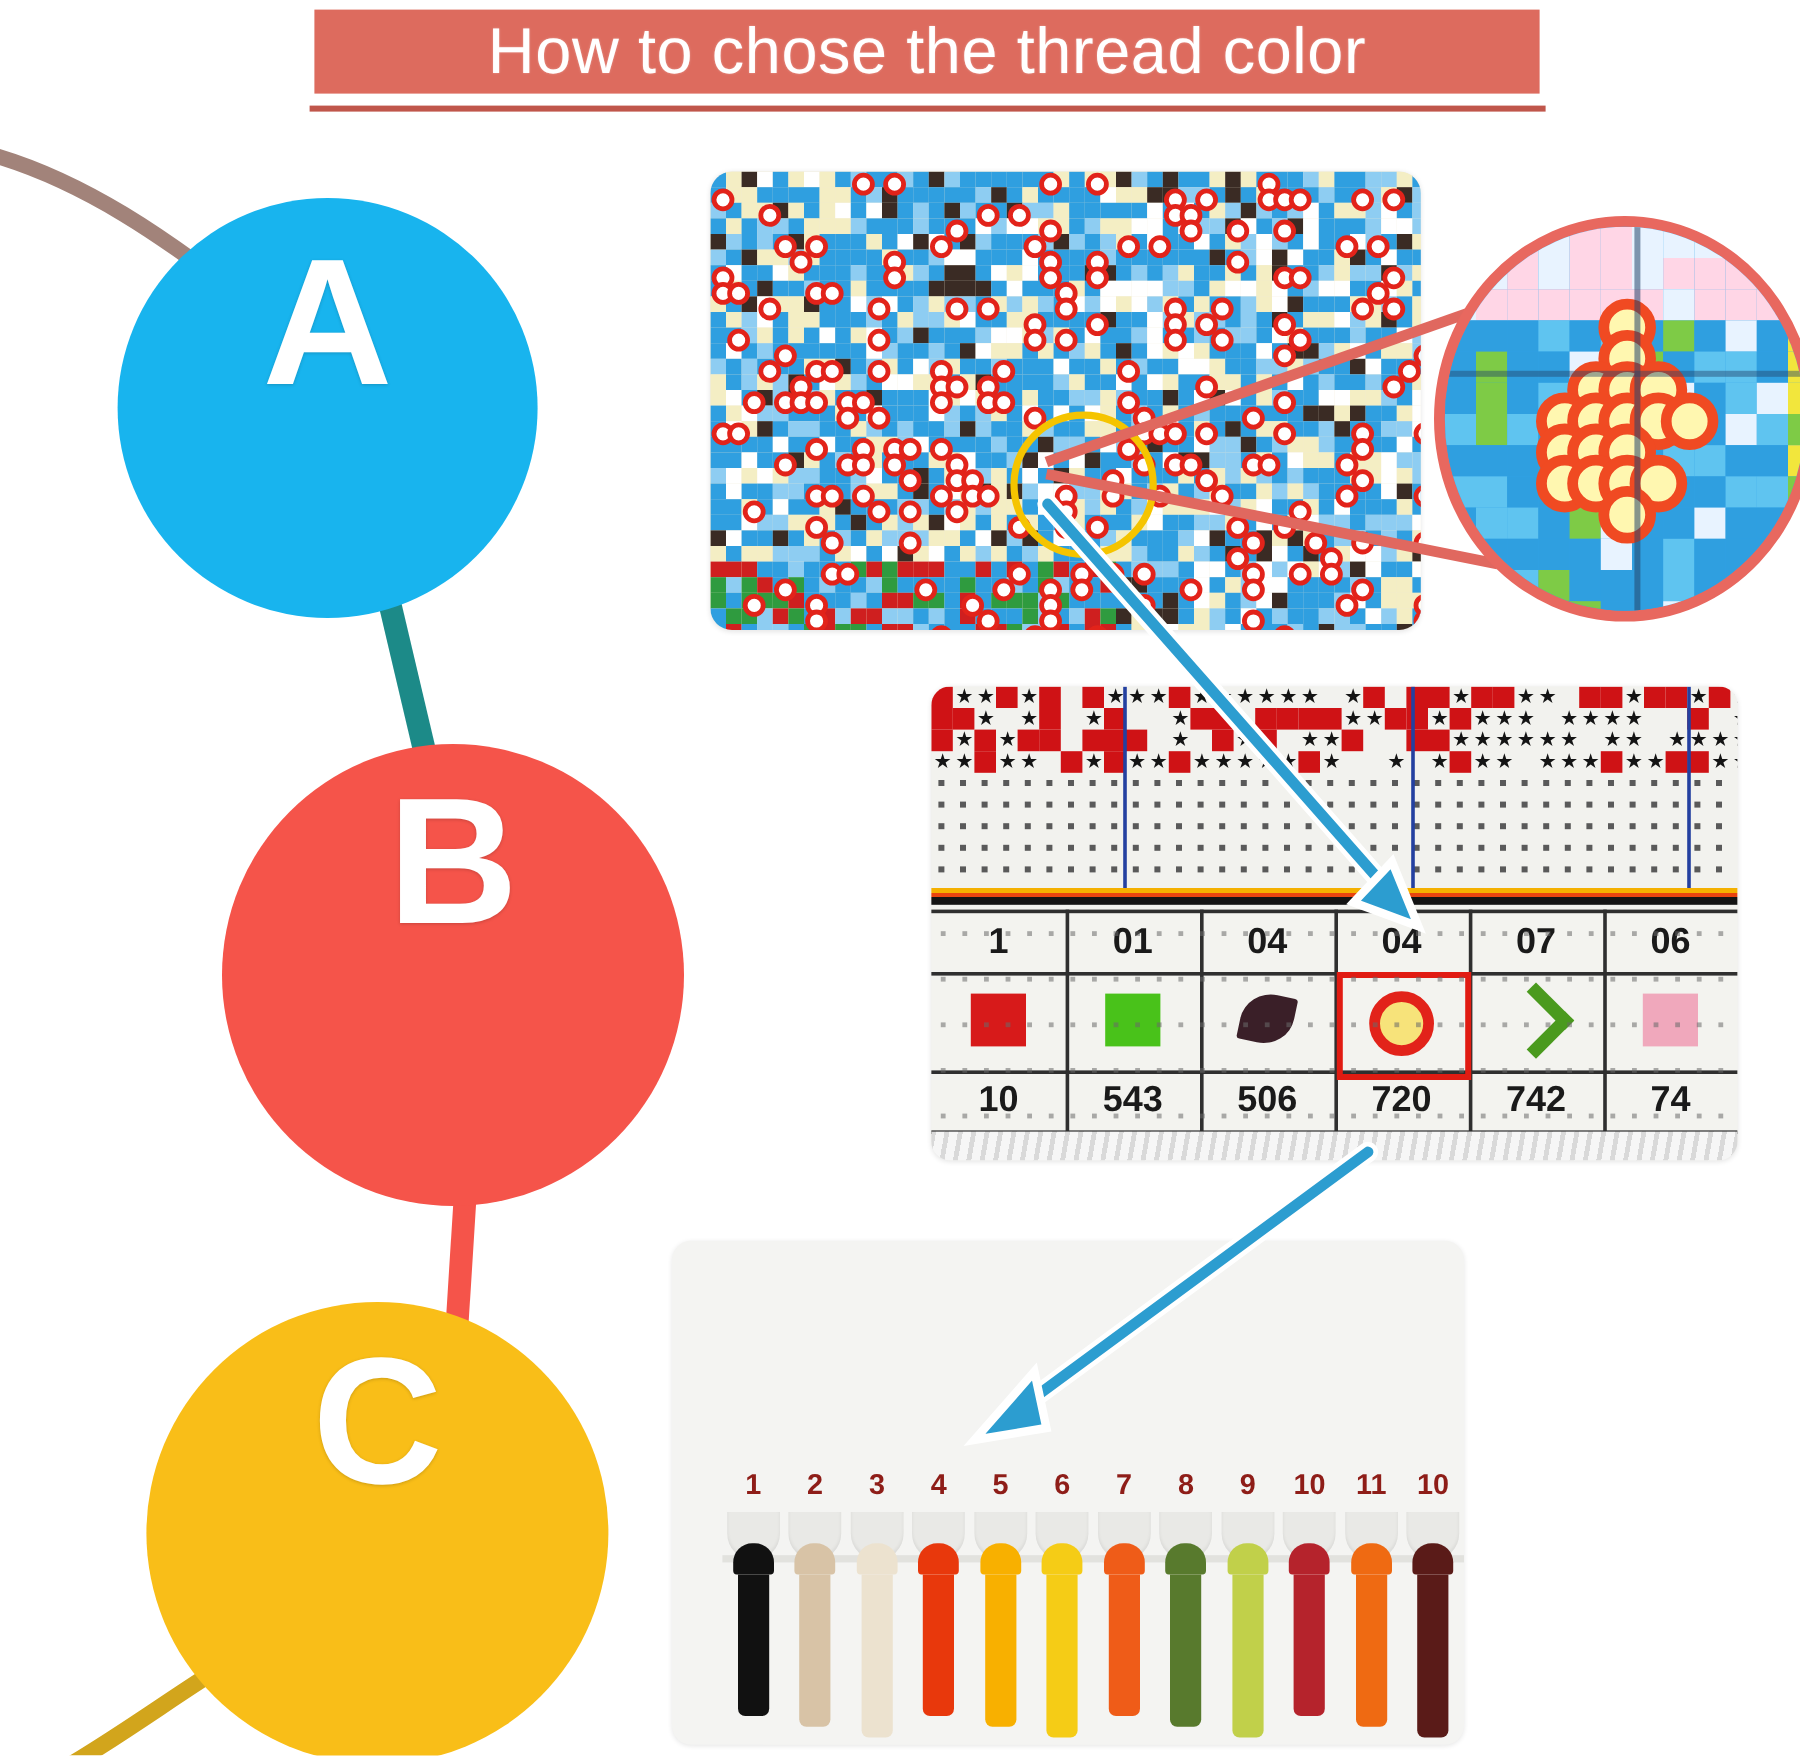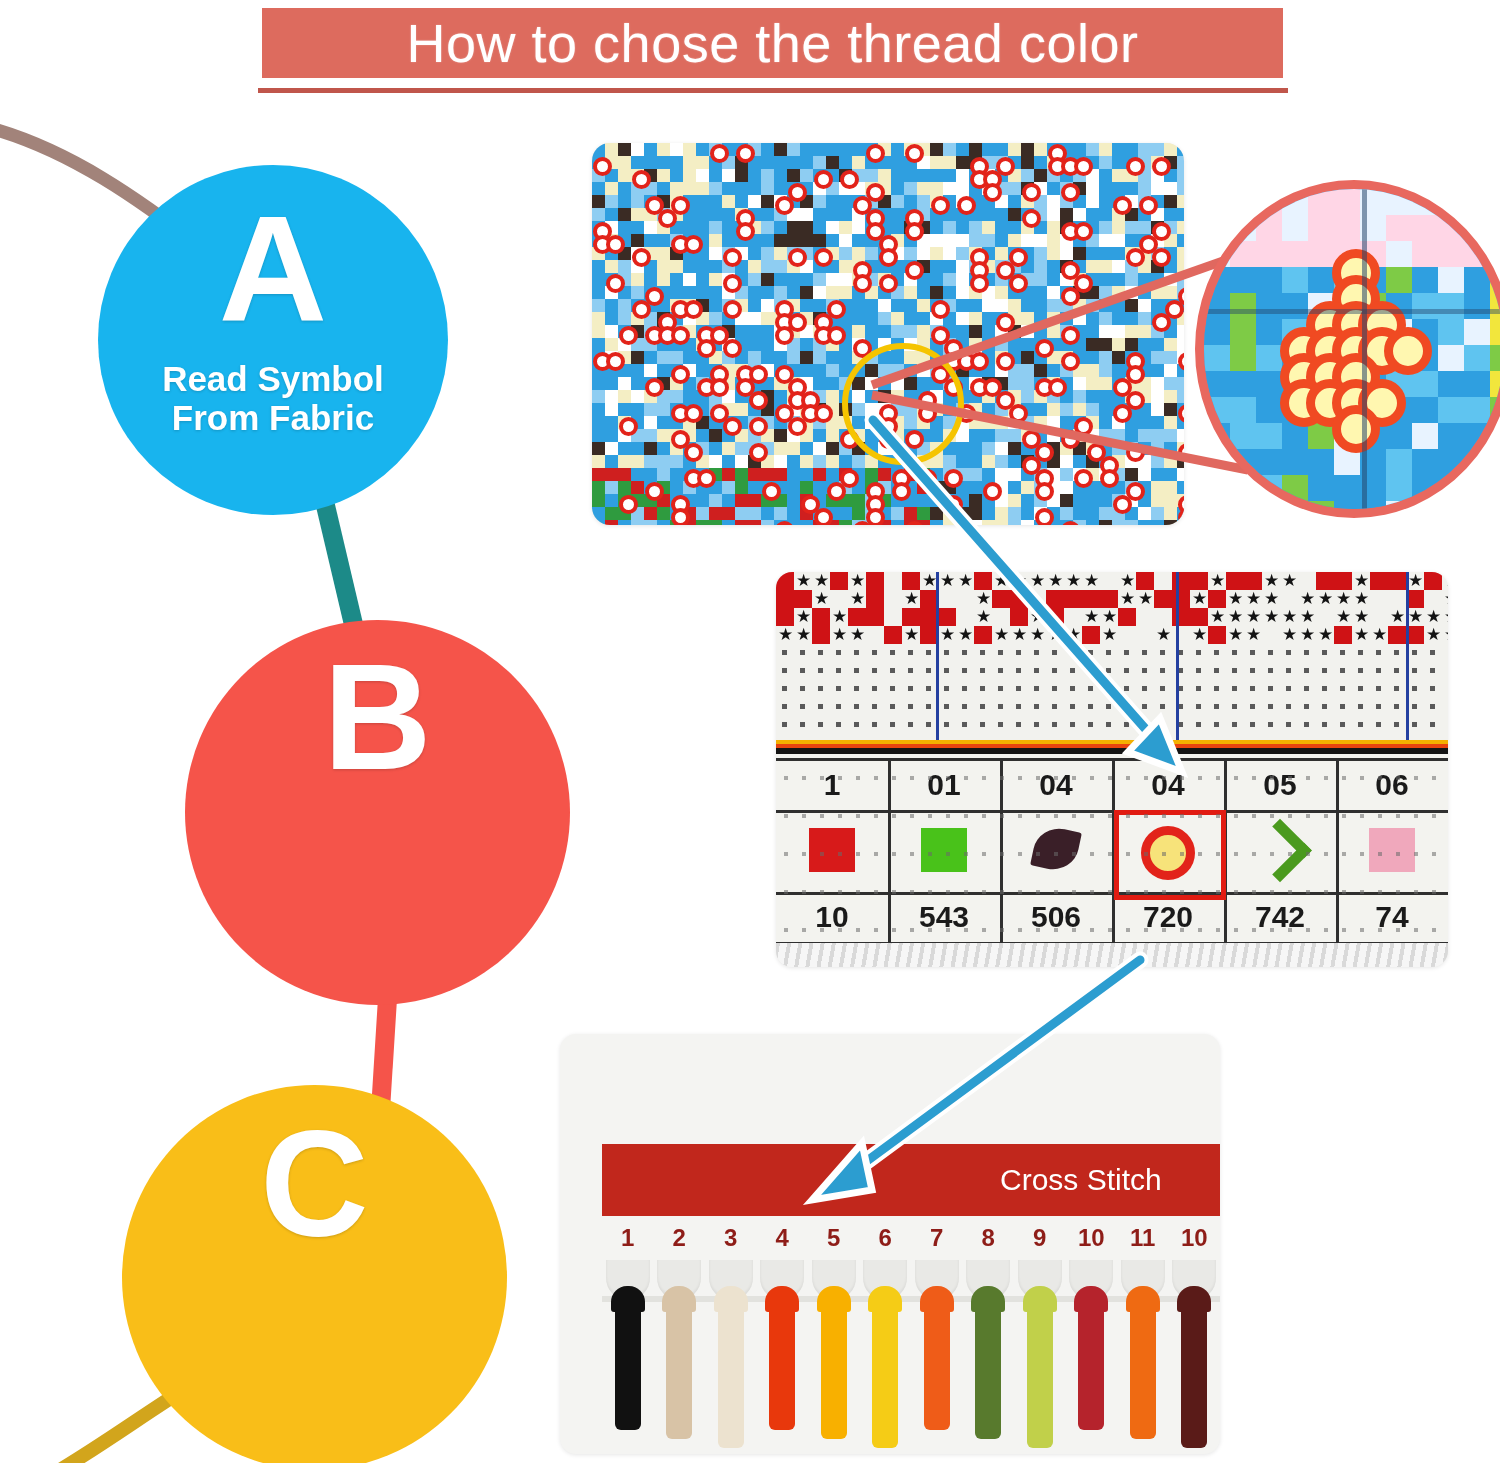--- a/index.html
+++ b/index.html
@@ -108,22 +108,20 @@
 
 <svg class="connector" style="left:0;top:0;width:1500px;height:1463px;">
   <path fill="none" stroke="#a2837a" stroke-width="13" d="M -10,128 C 70,150 140,200 205,250"></path>
   <path fill="none" stroke="#1c8a88" stroke-width="19" d="M 323,495 L 360,652"></path>
   <path fill="none" stroke="#f5544a" stroke-width="19" d="M 389,975 L 380,1118"></path>
   <path fill="none" stroke="#d2a51c" stroke-width="14" d="M 196,1382 C 150,1410 110,1440 60,1470"></path>
 </svg>
 
 <div class="step-circle" id="circle-a">
   <div class="step-letter">A</div>
-  <div class="step-label">Read Symbol
-From Fabric</div>
 </div>
 
 <div class="step-circle" id="circle-b">
   <div class="step-letter">B</div>
 </div>
 
 <div class="step-circle" id="circle-c">
   <div class="step-letter">C</div>
 </div>
 
@@ -2233,21 +2231,21 @@
       <div class="chcol" style="left:224px;width:112px;"></div>
       <div class="ch-num" style="left:224px;width:112px;top:10px;">04</div>
       <div class="ch-code" style="left:224px;width:112px;top:142px;">506</div>
       <div class="ch-sym" style="left:280px;top:70px;width:44px;height:42px;background:#3a1f28;border-radius:60% 6% 60% 6%;transform:translateX(-50%) rotate(12deg);"></div>
       <div class="chcol" style="left:336px;width:112px;"></div>
       <div class="ch-num" style="left:336px;width:112px;top:10px;">04</div>
       <div class="ch-code" style="left:336px;width:112px;top:142px;">720</div>
       <div class="ch-sym" style="left:392px;top:68px;width:36px;height:36px;border-radius:50%;border:9px solid #e2231a;background:#f7e37a;"></div>
       <div id="ch-select-box" style="left:338px;top:52px;width:102px;height:80px;border-color:#e11b12;"></div>
       <div class="chcol" style="left:448px;width:112px;"></div>
-      <div class="ch-num" style="left:448px;width:112px;top:10px;">05</div>
+      <div class="ch-num" style="left:448px;width:112px;top:10px;">07</div>
       <div class="ch-code" style="left:448px;width:112px;top:142px;">742</div>
       <div class="ch-sym" style="left:504px;top:70px;width:34px;height:34px;border-right:11px solid #4a9a1e;border-bottom:11px solid #4a9a1e;transform:translateX(-50%) rotate(-45deg);"></div>
       <div class="chcol" style="left:560px;width:112px;"></div>
       <div class="ch-num" style="left:560px;width:112px;top:10px;">06</div>
       <div class="ch-code" style="left:560px;width:112px;top:142px;">74</div>
       <div class="ch-sym" style="left:616px;top:70px;width:46px;height:44px;background:#f0a8bc;"></div>
       <div class="starcell" style="position:absolute;left:8px;top:18px;width:4px;height:4px;background:#6a6a6a;opacity:.55;"></div>
       <div class="starcell" style="position:absolute;left:26px;top:18px;width:4px;height:4px;background:#6a6a6a;opacity:.55;"></div>
       <div class="starcell" style="position:absolute;left:44px;top:18px;width:4px;height:4px;background:#6a6a6a;opacity:.55;"></div>
       <div class="starcell" style="position:absolute;left:62px;top:18px;width:4px;height:4px;background:#6a6a6a;opacity:.55;"></div>
@@ -2430,23 +2428,20 @@
       <div class="starcell" style="position:absolute;left:584px;top:170px;width:4px;height:4px;background:#6a6a6a;opacity:.55;"></div>
       <div class="starcell" style="position:absolute;left:602px;top:170px;width:4px;height:4px;background:#6a6a6a;opacity:.55;"></div>
       <div class="starcell" style="position:absolute;left:620px;top:170px;width:4px;height:4px;background:#6a6a6a;opacity:.55;"></div>
       <div class="starcell" style="position:absolute;left:638px;top:170px;width:4px;height:4px;background:#6a6a6a;opacity:.55;"></div>
       <div class="starcell" style="position:absolute;left:656px;top:170px;width:4px;height:4px;background:#6a6a6a;opacity:.55;"></div>
     </div>
   <div id="chart-spiral"></div>
 </div>
 
 <div class="photo-card" id="thread-card">
-  <div id="thread-banner">
-    <span id="thread-banner-text">Cross Stitch</span>
-  </div>
   <div id="thread-numbers">
       <div class="th-num" style="left:25.75px;top:0;">1</div>
       <div class="th-num" style="left:77.25px;top:0;">2</div>
       <div class="th-num" style="left:128.75px;top:0;">3</div>
       <div class="th-num" style="left:180.25px;top:0;">4</div>
       <div class="th-num" style="left:231.75px;top:0;">5</div>
       <div class="th-num" style="left:283.25px;top:0;">6</div>
       <div class="th-num" style="left:334.75px;top:0;">7</div>
       <div class="th-num" style="left:386.25px;top:0;">8</div>
       <div class="th-num" style="left:437.75px;top:0;">9</div>

